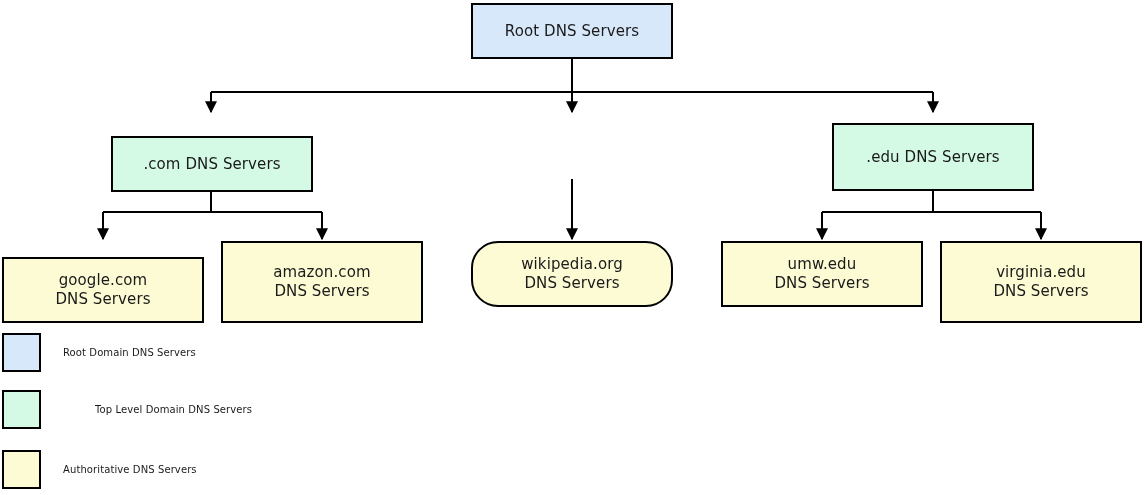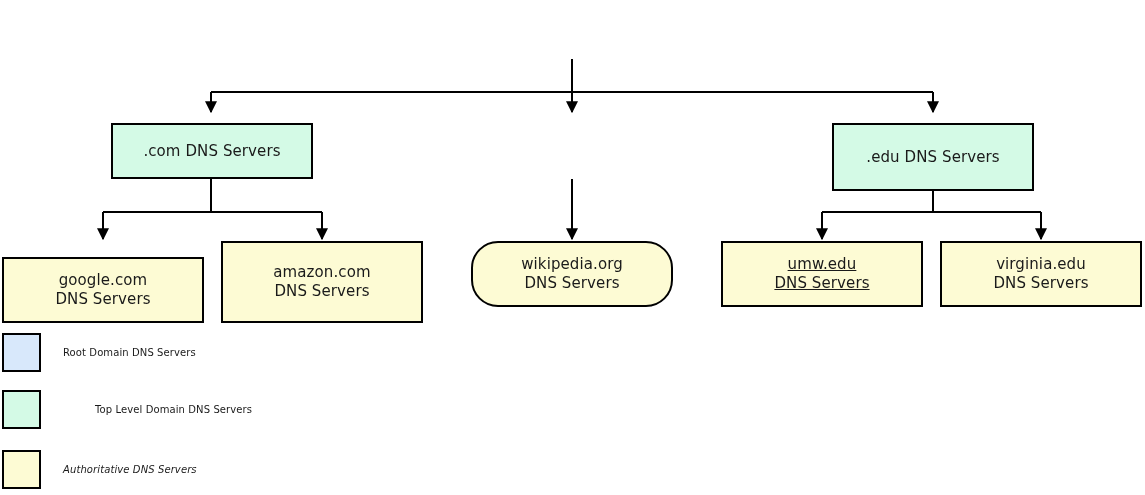--- a/index.html
+++ b/index.html
@@ -90,22 +90,25 @@
     </g>
 
     <g stroke="#000000" stroke-width="2" fill="none">
       <path d="M 933 179 L 933 212"></path>
       <path d="M 822 212 L 1041 212"></path>
       <path d="M 822 212 L 822 239" marker-end="url(#arrow)"></path>
       <path d="M 1041 212 L 1041 239" marker-end="url(#arrow)"></path>
     </g>
   </svg>
 
+  <div class="node" style="left:471px; top:3px; width:202px; height:56px; background:#d8e8fb;">
+    <span class="lbl">Root DNS Servers</span>
+  </div>
 
-  <div class="node" style="left:111px; top:123px; width:202px; height:56px; background:#d4fae6;">
+  <div class="node" style="left:111px; top:136px; width:202px; height:56px; background:#d4fae6;">
     <span class="lbl">.com DNS Servers</span>
   </div>
 
 
   <div class="node" style="left:832px; top:123px; width:202px; height:68px; background:#d4fae6;">
     <span class="lbl">.edu DNS Servers</span>
   </div>
 
   <div class="node" style="left:2px; top:257px; width:202px; height:66px; background:#fdfbd4;">
     <span>
@@ -121,40 +124,40 @@
     </span>
   </div>
 
   <div class="node" style="left:471px; top:241px; width:202px; height:66px; background:#fdfbd4;border-radius:27px;">
     <span>
       <span>wikipedia.org</span><br>
       <span>DNS Servers</span>
     </span>
   </div>
 
-  <div class="node" style="left:721px; top:241px; width:202px; height:66px; background:#fdfbd4;text-decoration:underline;">
+  <div class="node" style="left:721px; top:241px; width:202px; height:66px; background:#fdfbd4;">
     <span>
       <span>umw.edu</span><br>
       <span>DNS Servers</span>
     </span>
   </div>
 
-  <div class="node" style="left:940px; top:241px; width:202px; height:66px; background:#fdfbd4;">
+  <div class="node" style="left:940px; top:241px; width:202px; height:82px; background:#fdfbd4;">
     <span>
       <span>virginia.edu</span><br>
       <span>DNS Servers</span>
     </span>
   </div>
 
   <div>
 
     <div class="legend-swatch" style="left:2px; top:333px; background:#d8e8fb;"></div>
     <div class="legend-label" style="left:63px; top:344px;">Root Domain DNS Servers</div>
 
     <div class="legend-swatch" style="left:2px; top:390px; background:#d4fae6;"></div>
     <div class="legend-label" style="left:63px; top:401px;margin-left:32px;">Top Level Domain DNS Servers</div>
 
     <div class="legend-swatch" style="left:2px; top:450px; background:#fdfbd4;"></div>
-    <div class="legend-label" style="left:63px; top:461px;font-style:italic;">Authoritative DNS Servers</div>
+    <div class="legend-label" style="left:63px; top:461px;">Authoritative DNS Servers</div>
 
   </div>
 
 </div>
 
 </body></html>

